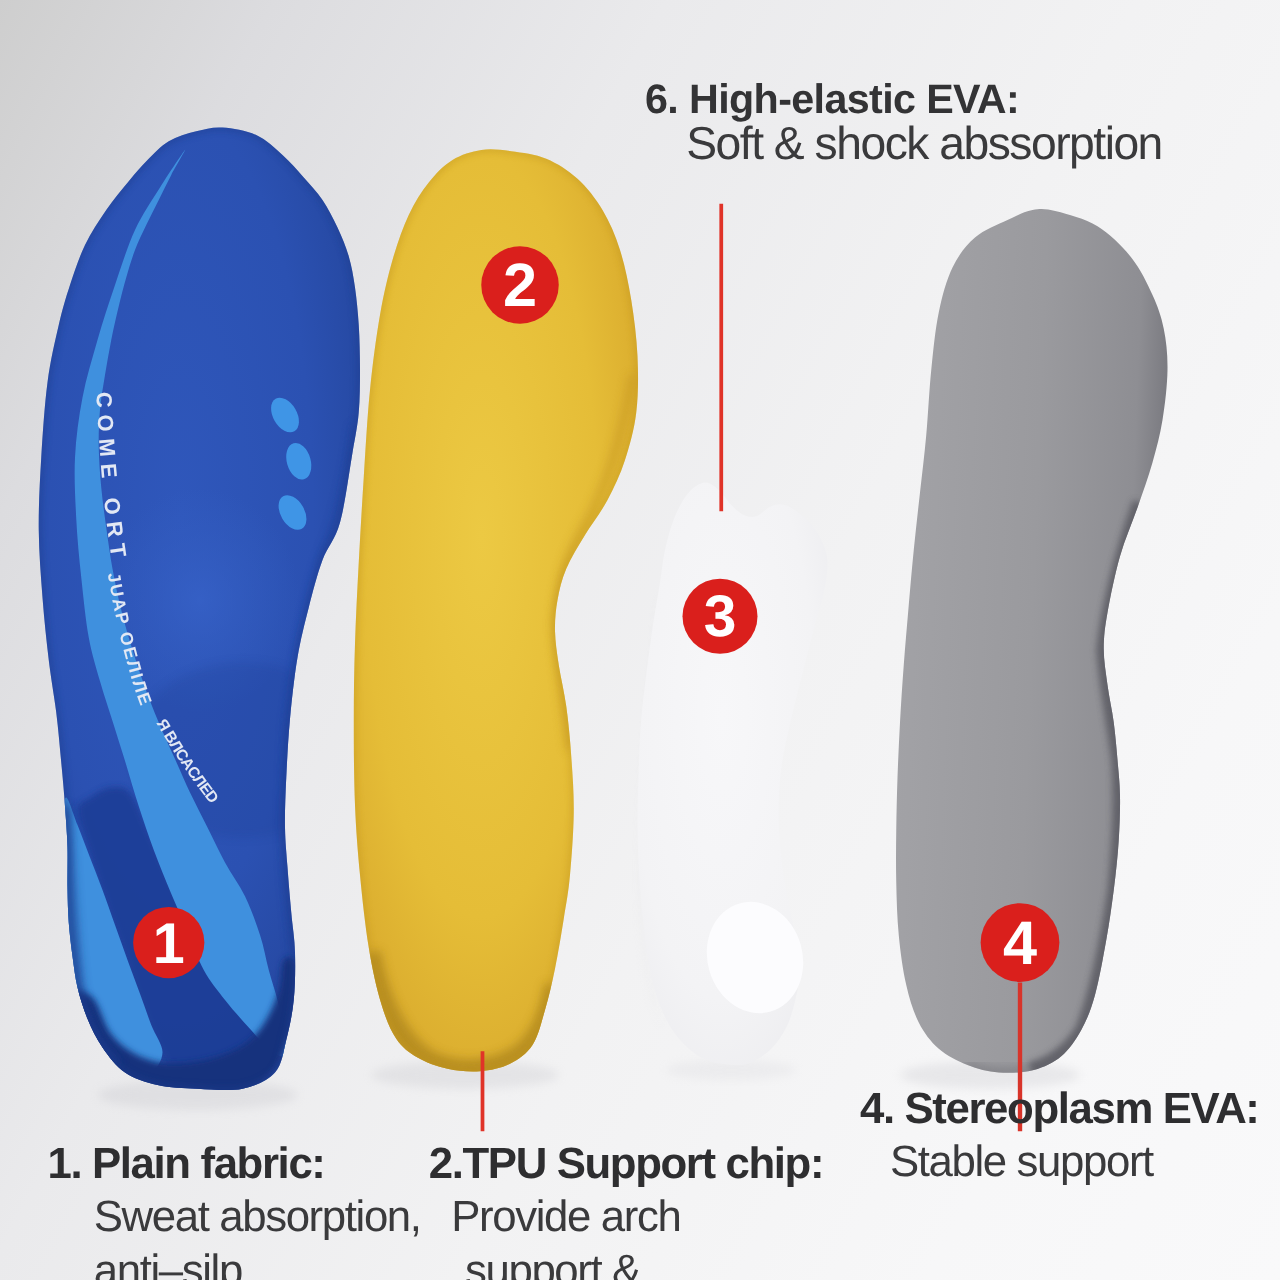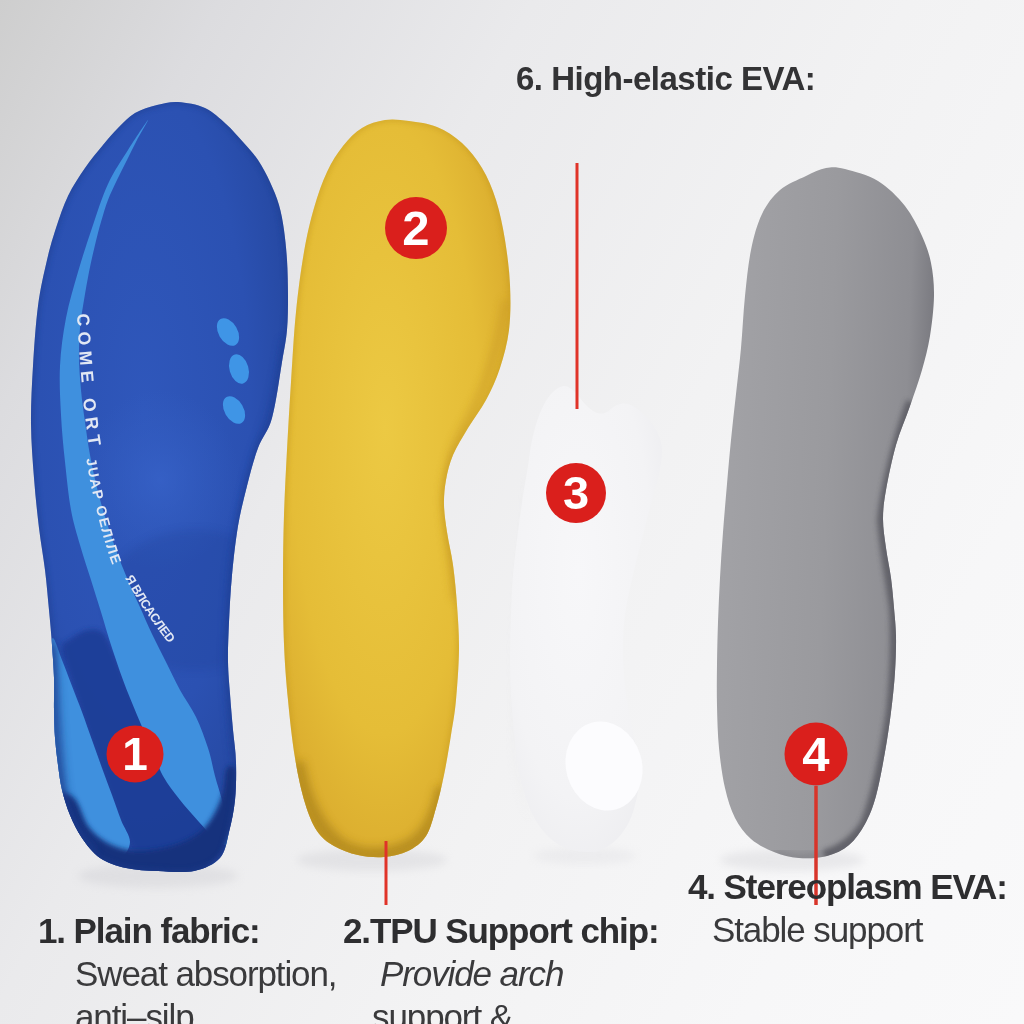--- a/index.html
+++ b/index.html
@@ -127,17 +127,18 @@
     <circle cx="816" cy="754" r="31.5" fill="#da1f1c"></circle>
     <text x="816" y="771" font-size="49" font-weight="bold" fill="#fff" text-anchor="middle">4</text>
   </g>
 
   <line x1="577" y1="163" x2="577" y2="409" stroke="#e03328" stroke-width="3"></line>
   <line x1="386" y1="841" x2="386" y2="905" stroke="#e03328" stroke-width="3"></line>
   <line x1="816" y1="786" x2="816" y2="905" stroke="#d8342a" stroke-width="3.5"></line>
 </svg>
 
 <div class="h1">6. High-elastic EVA:</div>
+<div class="h2">Soft &amp; shock abssorption</div>
 
 <div class="lbl" style="left:38px;top:909px;"><b>1. Plain fabric:</b><br><span style="margin-left:37px;">Sweat absorption,</span><br><span style="margin-left:37px;">anti–silp</span></div>
-<div class="lbl" style="left:343px;top:909px;"><b>2.TPU Support chip:</b><br><span style="margin-left:37px;font-style:italic;">Provide arch</span><br><span style="margin-left:29px;">support &amp;</span></div>
+<div class="lbl" style="left:343px;top:909px;"><b>2.TPU Support chip:</b><br><span style="margin-left:18px;">Provide arch</span><br><span style="margin-left:29px;">support &amp;</span></div>
 <div class="lbl" style="left:688px;top:865px;"><b>4. Stereoplasm EVA:</b><br><span style="margin-left:24px;">Stable support</span></div>
 </div>
 
 </body></html>

